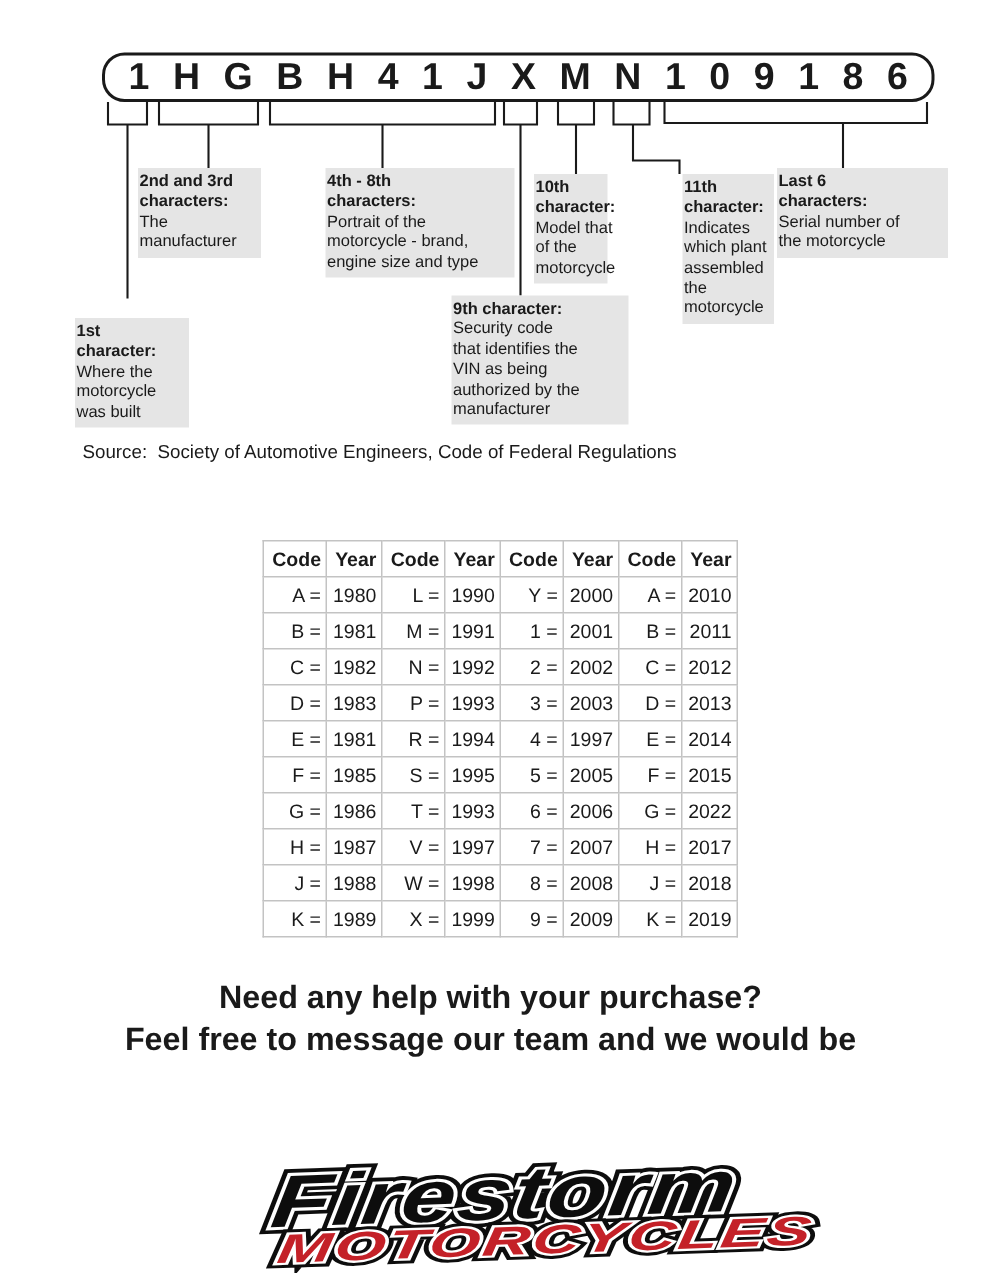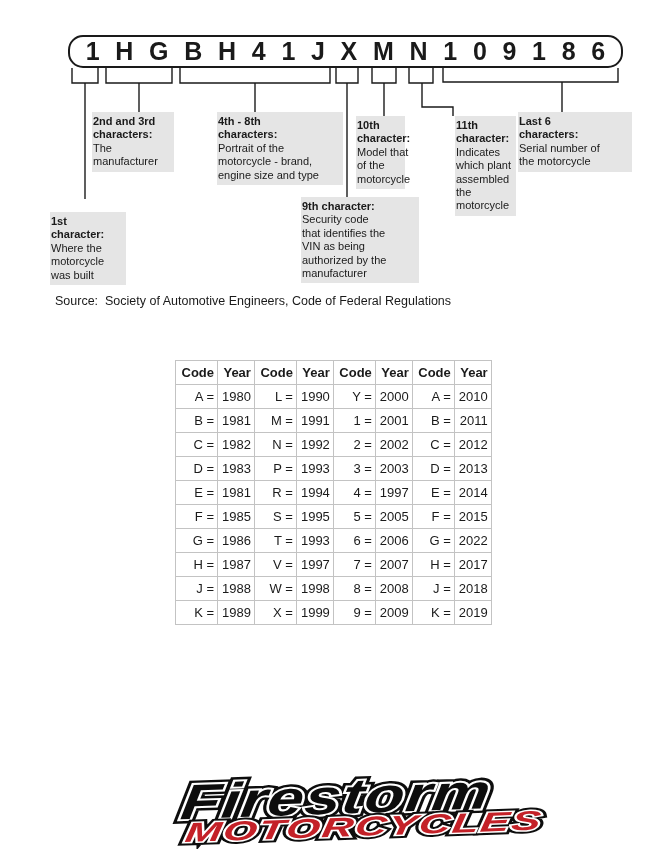--- a/index.html
+++ b/index.html
@@ -272,20 +272,22 @@
           <td class="year-cell">1999</td>
           <td class="code-cell">9 =</td>
           <td class="year-cell">2009</td>
           <td class="code-cell">K =</td>
           <td class="year-cell">2019</td>
         </tr>
       </tbody>
   </table>
 
   <div class="help">
+    <span class="help-line">Need any help with your purchase?</span>
+    <span class="help-line">Feel free to message our team and we would be</span>
   </div>
 
   <div class="logo-skew">
     <div class="logo-word logo-title">
       <span class="lo">Firestorm</span>
       <span class="lm">Firestorm</span>
       <span class="lf">Firestorm</span>
     </div>
     <div class="logo-word logo-sub">
       <span class="lo">MOTORCYCLES</span>

